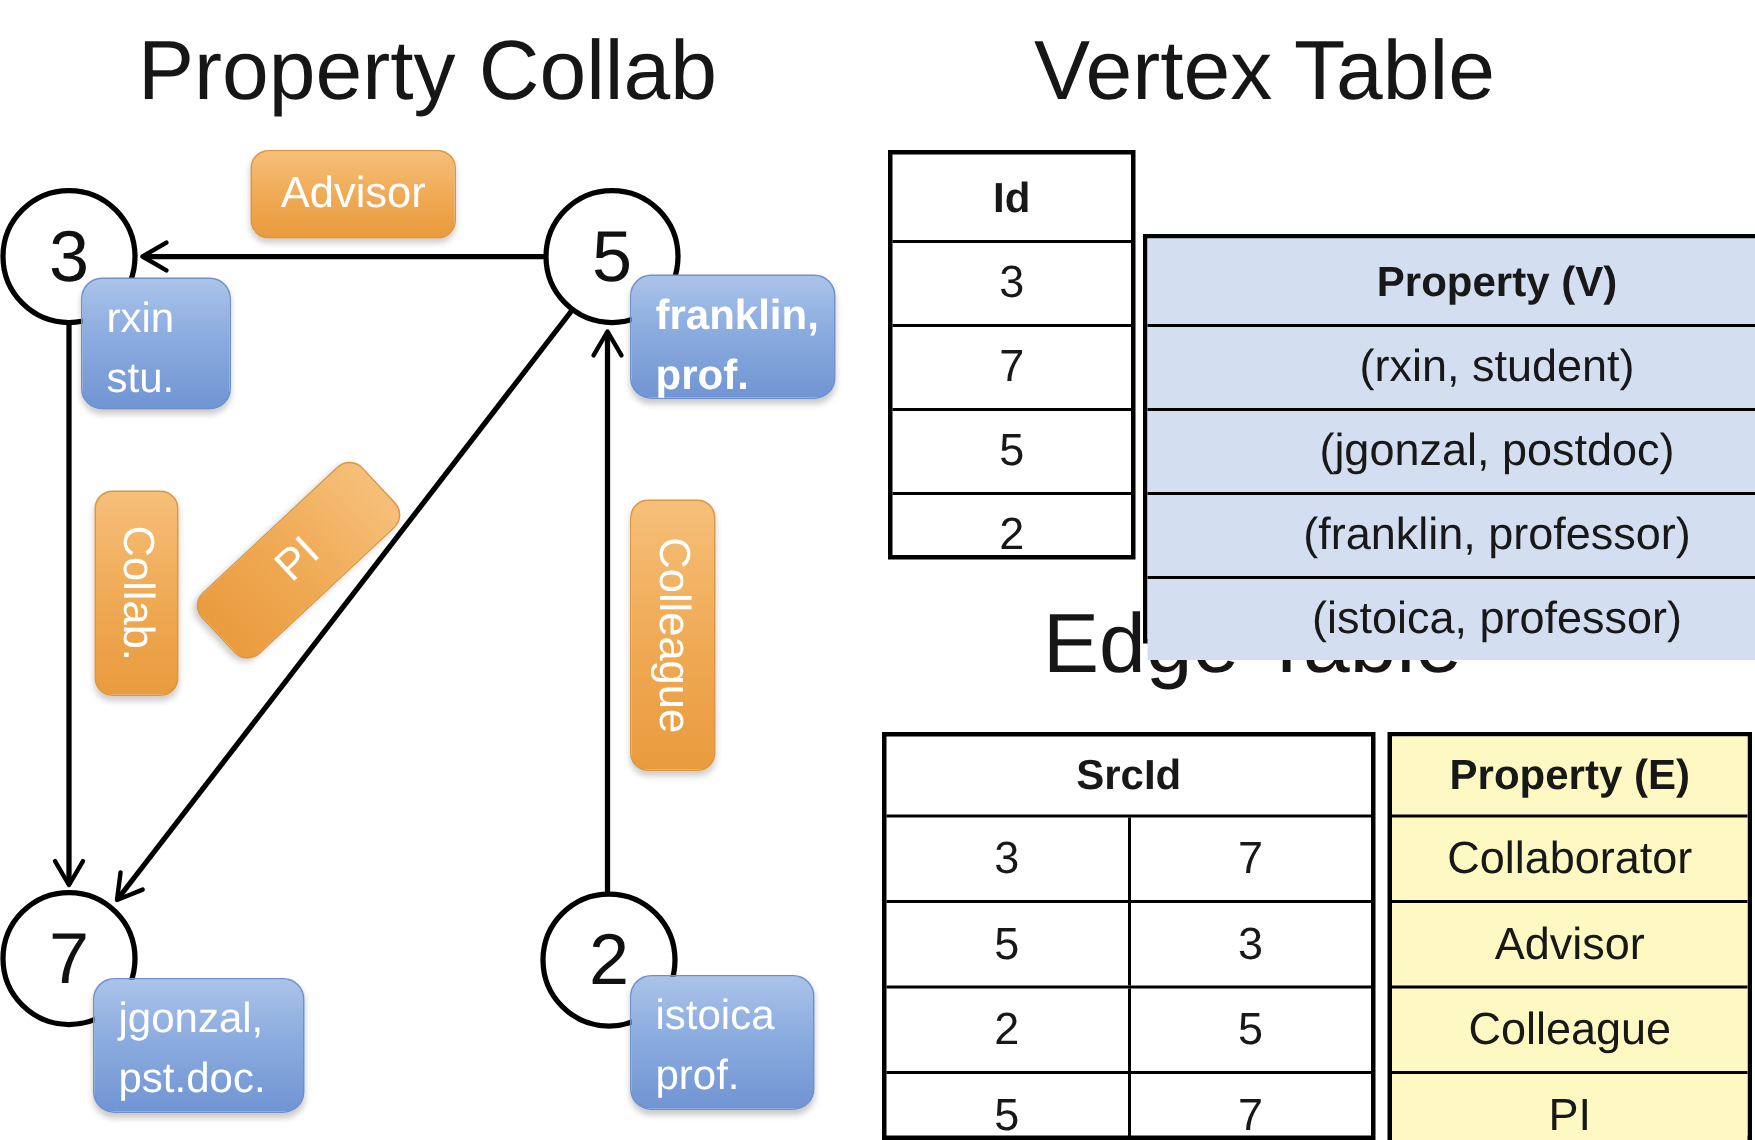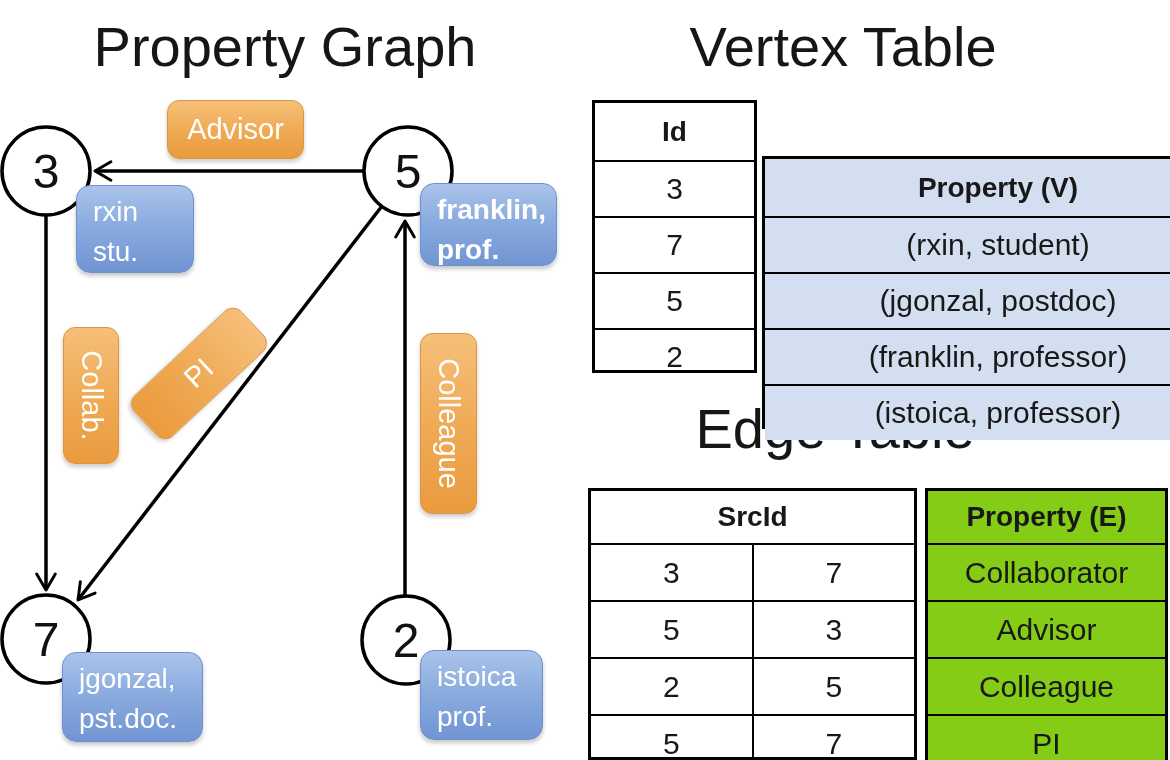--- a/index.html
+++ b/index.html
@@ -46,31 +46,31 @@
   }
   .tbl .row{
     display:flex;align-items:center;justify-content:center;
     border-top:2px solid #000;font-size:30px;flex:none;
   }
   .tbl .row:first-child{border-top:none;}
   .tbl .hdr{font-weight:bold;font-size:28px;}
   .tbl .cell{flex:1;display:flex;align-items:center;justify-content:center;height:100%;}
   .tbl .cell + .cell{border-left:2px solid #000;}
   .blue-fill{background:#d3dff1;}
-  .tan-fill{background:#84cc16;}
+  .tan-fill{background:#fef9c3;}
   .vrow-h{height:57px;} .vrow{height:54px;}
   .erow-h{height:52px;} .erow{height:55px;}
   .cell-src{flex:0 0 46%;} .cell-dst{flex:1;}
 </style>
 </head>
 <body>
 
 <div class="canvas">
 
-  <div class="title" style="left:0;top:14px;width:570px;">Property Graph</div>
+  <div class="title" style="left:0;top:14px;width:570px;">Property Collab</div>
   <div class="title" style="left:560px;top:14px;width:566px;">Vertex Table</div>
   <div class="title" style="left:580px;top:396px;width:510px;">Edge Table</div>
 
   <svg class="graph-layer" width="585" height="760" viewBox="0 0 585 760">
     <defs>
       <marker id="arrow" viewBox="0 0 10 10" refX="8" refY="5" markerWidth="7" markerHeight="7" orient="auto">
         <path d="M1.5,1.2 L8,5 L1.5,8.8" fill="none" stroke="#000" stroke-width="1.2" stroke-linecap="round" stroke-linejoin="round"></path>
       </marker>
     </defs>
 
@@ -83,21 +83,21 @@
     <circle cx="408" cy="171" r="44" fill="#fff" stroke="#000" stroke-width="3.5"></circle>
     <circle cx="46" cy="639" r="44" fill="#fff" stroke="#000" stroke-width="3.5"></circle>
     <circle cx="406" cy="640" r="44" fill="#fff" stroke="#000" stroke-width="3.5"></circle>
   </svg>
 
   <div class="node-num" style="left:6px;top:131px;">3</div>
   <div class="node-num" style="left:368px;top:131px;">5</div>
   <div class="node-num" style="left:6px;top:599px;">7</div>
   <div class="node-num" style="left:366px;top:600px;">2</div>
 
-  <div class="vbox" style="left:76px;top:185px;width:118px;height:88px;">
+  <div class="vbox" style="left:54px;top:185px;width:100px;height:88px;">
     <span class="ln">rxin</span>
     <span class="ln">stu.</span>
   </div>
   <div class="vbox" style="left:420px;top:183px;width:137px;height:83px;font-weight:bold;">
     <span class="ln">franklin,</span>
     <span class="ln">prof.</span>
   </div>
   <div class="vbox" style="left:62px;top:652px;width:141px;height:90px;">
     <span class="ln">jgonzal,</span>
     <span class="ln">pst.doc.</span>

